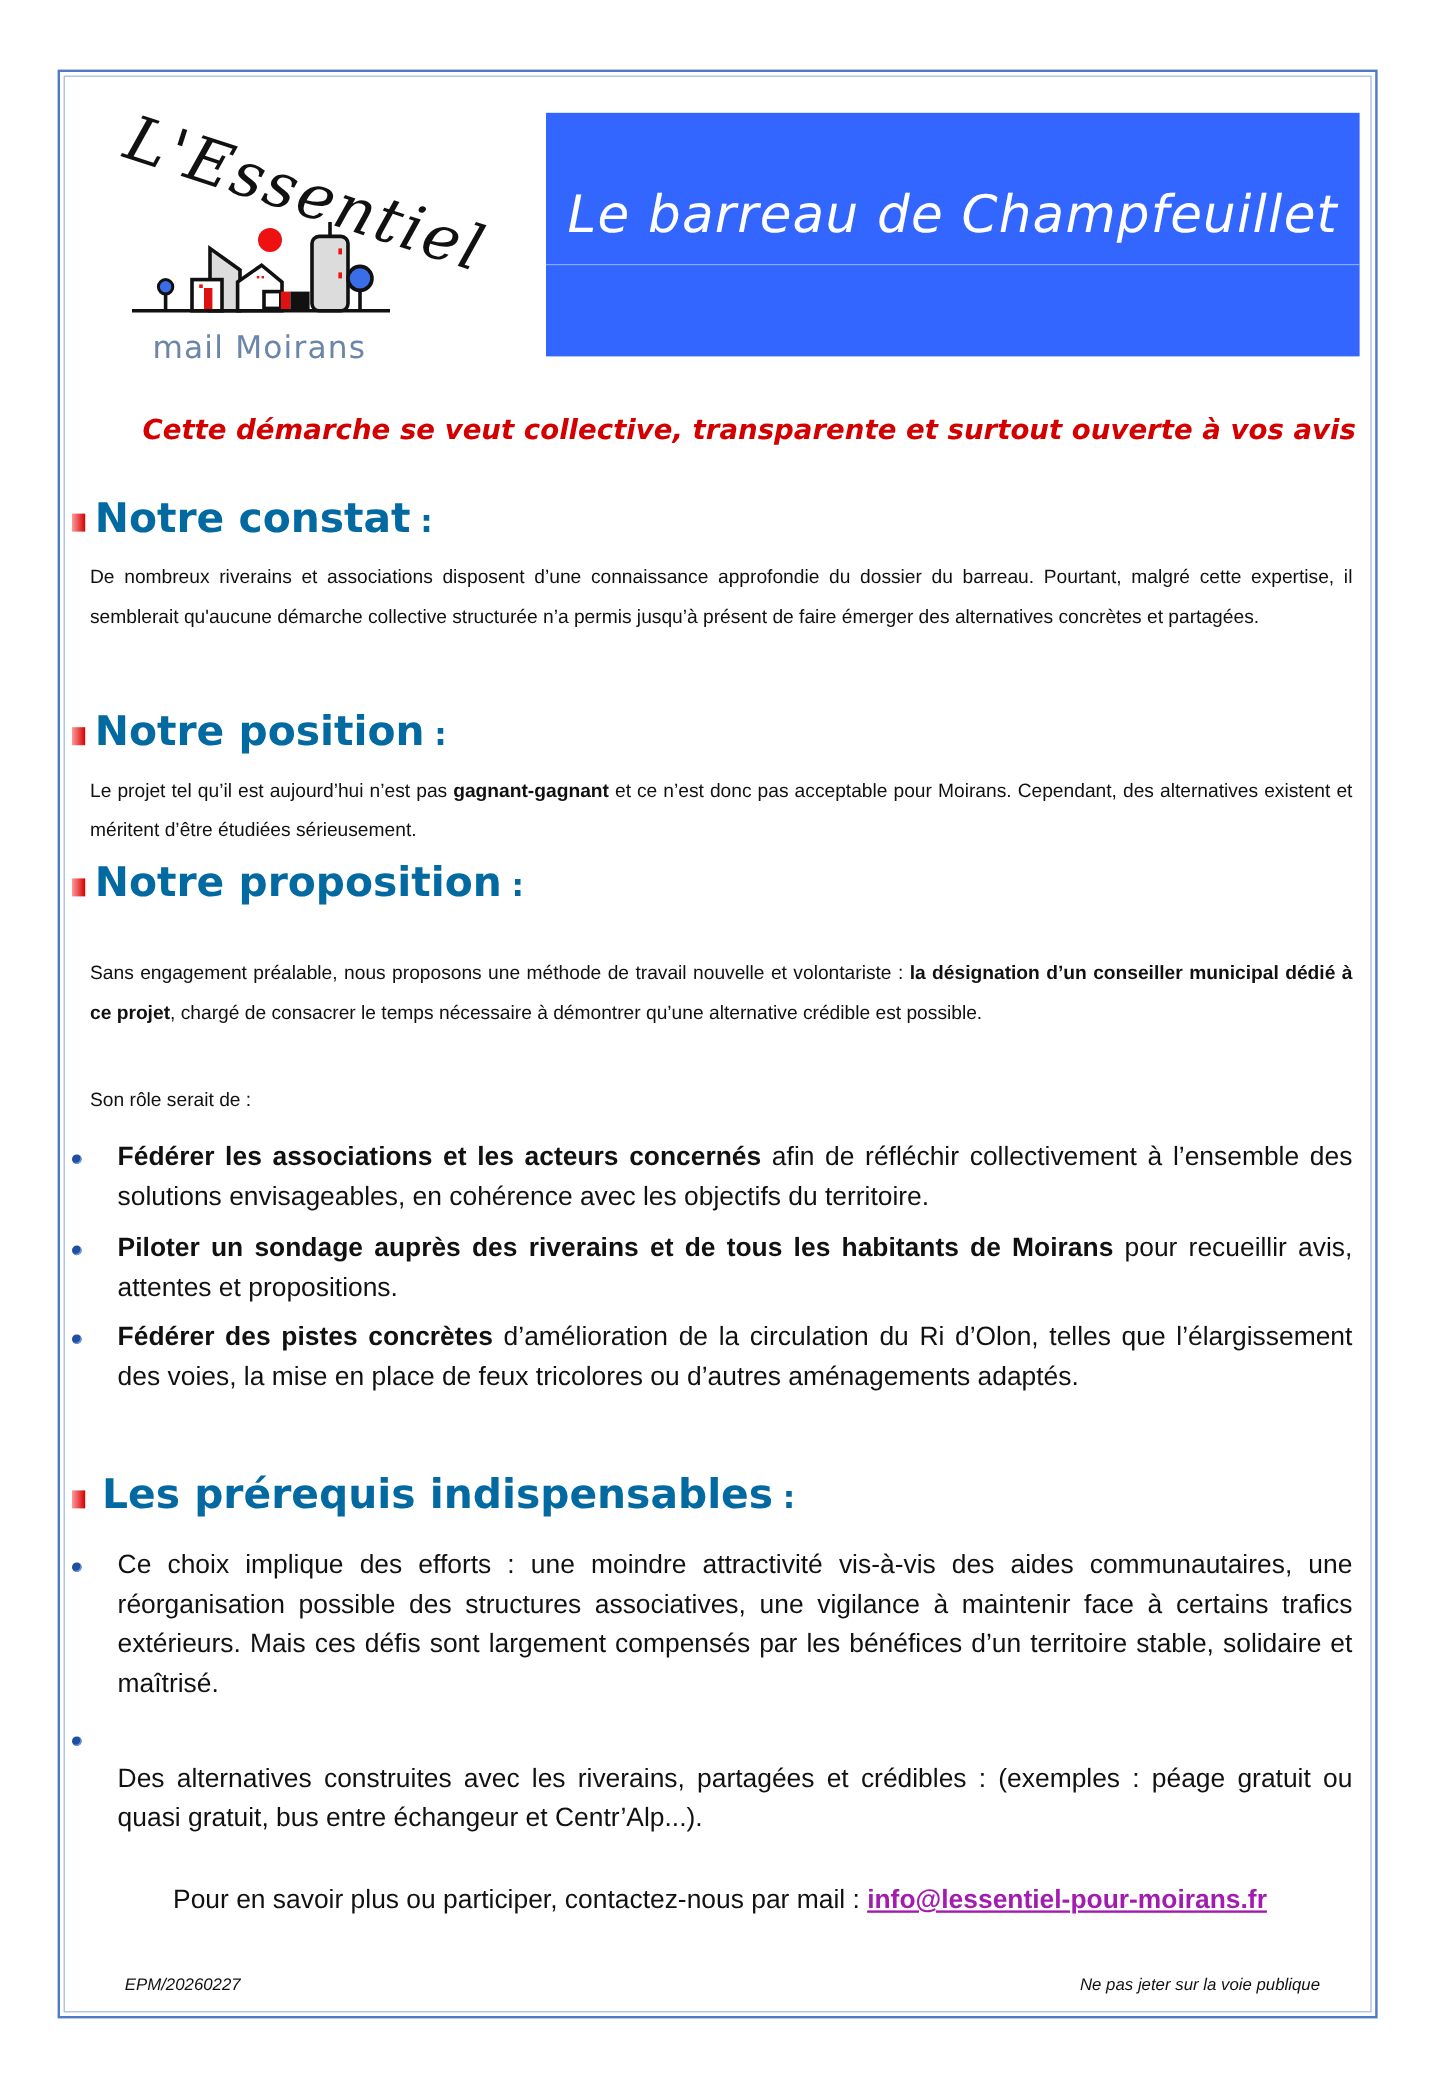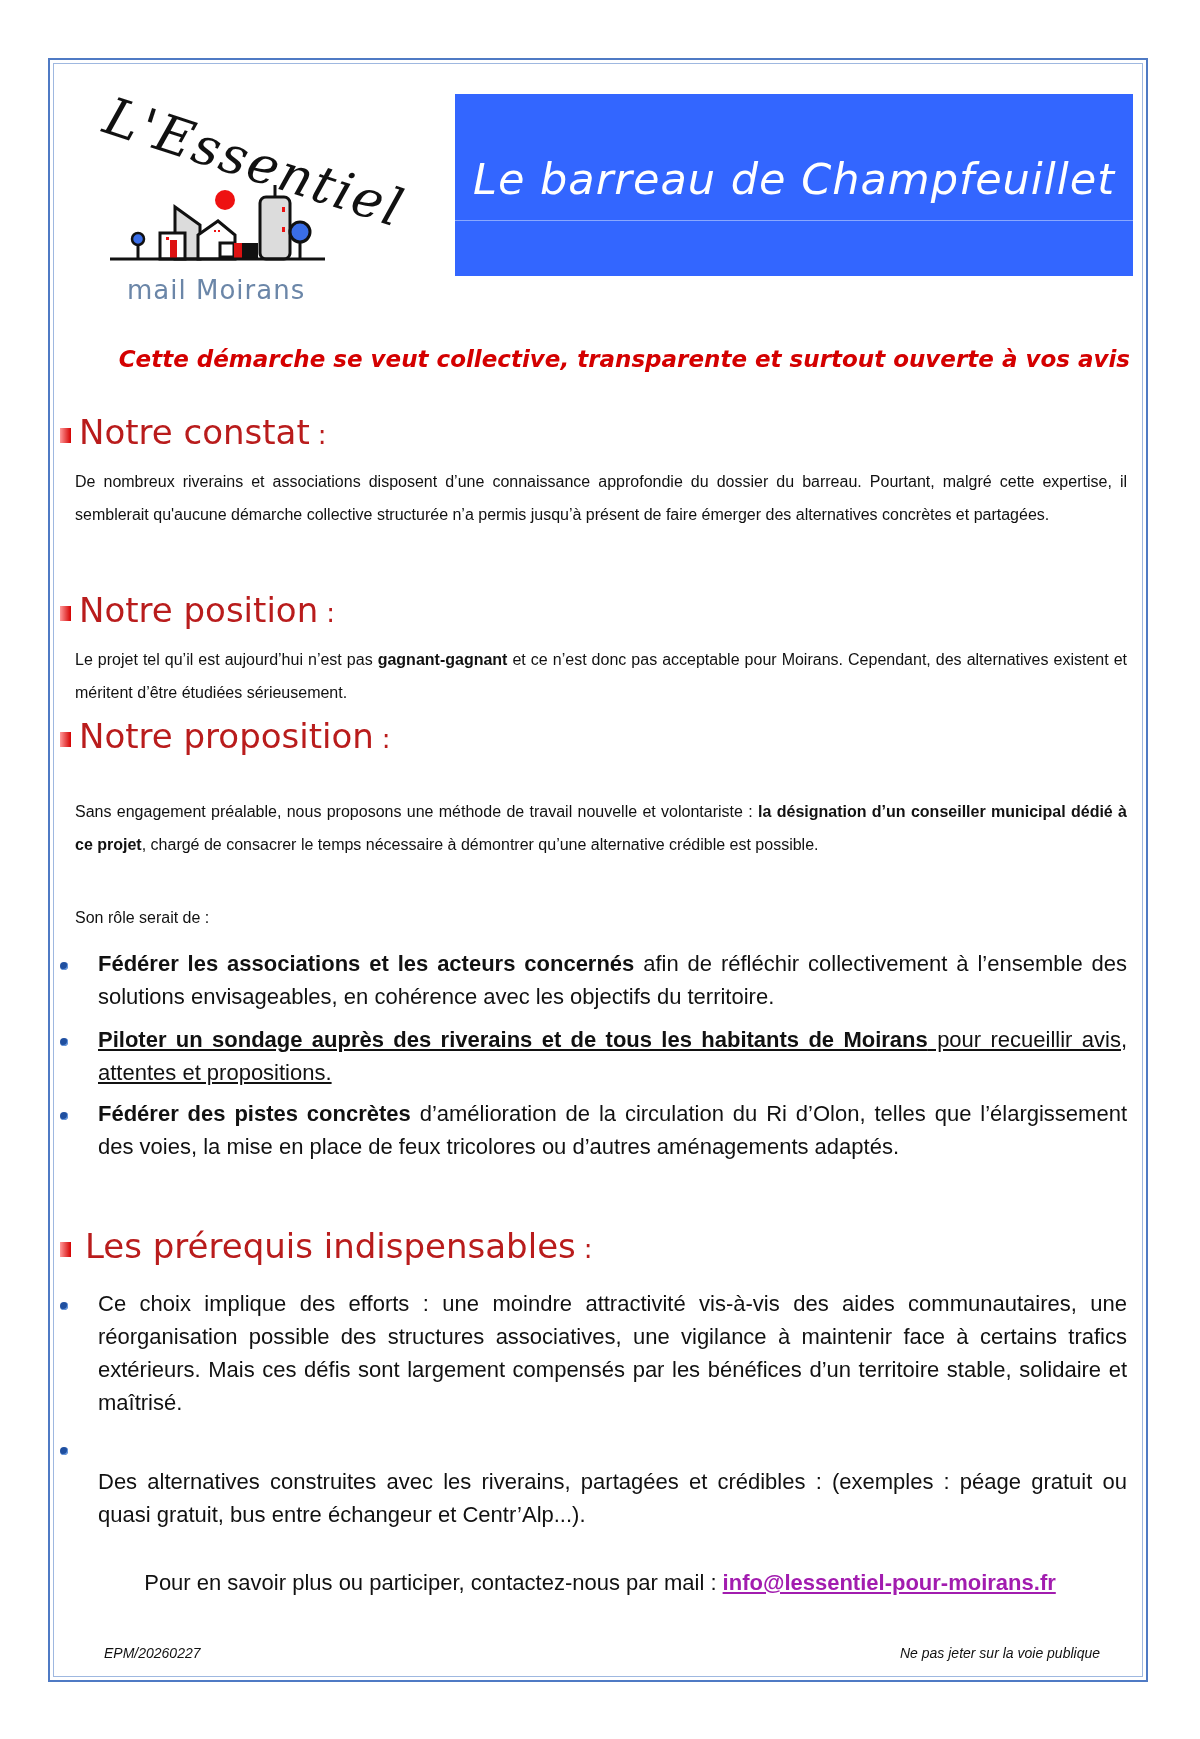--- a/index.html
+++ b/index.html
@@ -7,30 +7,30 @@
   .frame { position: absolute; left: 48px; top: 58px; width: 1100px; height: 1624px; border: 2px solid #4f7ac4; box-sizing: border-box; }
   .frame::after { content: ""; position: absolute; left: 3px; top: 3px; right: 3px; bottom: 3px; border: 1px solid #9fb8e0; }
 
   
   .logo { position: absolute; left: 95px; top: 95px; width: 290px; height: 220px; }
   .logo-script { position: absolute; left: 0; top: 0; font-family: "DejaVu Serif", serif; font-style: italic; font-size: 52px; color: #111; transform: rotate(18deg); transform-origin: 40px 60px; letter-spacing: 2px; }
   .logo-sub { position: absolute; left: 32px; top: 180px; font-size: 26px; color: #6b86a8; letter-spacing: 1px; font-family: "DejaVu Sans", sans-serif; }
   .logo svg { position: absolute; left: 15px; top: 90px; }
 
   
-  .banner { position: absolute; left: 455px; top: 94px; width: 678px; height: 182px; background: #3366ff; }
+  .banner { position: absolute; left: 455px; top: 94px; width: 678px; height: 203px; background: #3366ff; }
   .banner-line { position: absolute; left: 0; right: 0; top: 126px; height: 1px; background: #8aa8ff; }
   .banner-title { position: absolute; left: 0; right: 0; top: 60px; text-align: center; color: #fff; font-family: "DejaVu Sans", sans-serif; font-style: italic; font-size: 43px; letter-spacing: 1px; }
 
   .tagline { position: absolute; right: 70px; top: 346px; color: #d40000; font-family: "DejaVu Sans", sans-serif; font-style: italic; font-weight: bold; font-size: 23px; }
 
   
   .section-head { position: absolute; left: 60px; display: flex; align-items: center; }
   .sq { width: 11px; height: 15px; background: linear-gradient(90deg, #ff9a9a, #d40000); margin-right: 8px; margin-top: 6px; }
-  .section-title { color: #b91c1c; font-family: "DejaVu Sans", sans-serif; font-weight: 400; font-size: 34px; letter-spacing: 0px; }
+  .section-title { color: #0369a1; font-family: "DejaVu Sans", sans-serif; font-weight: 700; font-size: 34px; letter-spacing: 0px; }
   .section-title .colon { font-size: 26px; margin-left: 8px; }
 
   .para { position: absolute; left: 75px; width: 1052px; font-size: 16px; line-height: 33px; text-align: justify; }
   .para b { font-weight: bold; }
 
   .bullet { position: absolute; left: 60px; width: 1067px; font-size: 22px; line-height: 33px; text-align: justify; }
   .bullet .dot { position: absolute; left: 0; top: 15px; width: 8px; height: 8px; border-radius: 50%; background: #1f4fa0; box-shadow: inset -1px -1px 0 #6a9be0; }
   .bullet .txt { margin-left: 38px; display: block; }
 
   .contact { position: absolute; left: 0; right: 0; top: 1570px; text-align: center; font-size: 22px; }
@@ -93,21 +93,21 @@
   <span class="sq"></span>
   <span class="section-title"><span>Notre proposition</span><span class="colon">:</span></span>
 </div>
 <div class="para" style="top:795px;"><span>Sans engagement préalable, nous proposons une méthode de travail nouvelle et volontariste : </span><b>la désignation d’un conseiller municipal dédié à ce projet</b><span>, chargé de consacrer le temps nécessaire à démontrer qu’une alternative crédible est possible.</span></div>
 <div class="para" style="top:901px;">Son rôle serait de :</div>
 
 <div class="bullet" style="top:947px;">
   <span class="dot"></span>
   <span class="txt"><b>Fédérer les associations et les acteurs concernés</b><span> afin de réfléchir collectivement à l’ensemble des solutions envisageables, en cohérence avec les objectifs du territoire.</span></span>
 </div>
-<div class="bullet" style="top:1023px;text-decoration:underline;">
+<div class="bullet" style="top:1023px;">
   <span class="dot"></span>
   <span class="txt"><b>Piloter un sondage auprès des riverains et de tous les habitants de Moirans</b><span> pour recueillir avis, attentes et propositions.</span></span>
 </div>
 <div class="bullet" style="top:1097px;">
   <span class="dot"></span>
   <span class="txt"><b>Fédérer des pistes concrètes</b><span> d’amélioration de la circulation du Ri d’Olon, telles que l’élargissement des voies, la mise en place de feux tricolores ou d’autres aménagements adaptés.</span></span>
 </div>
 
 <div class="section-head" style="top:1226px;">
   <span class="sq"></span>

